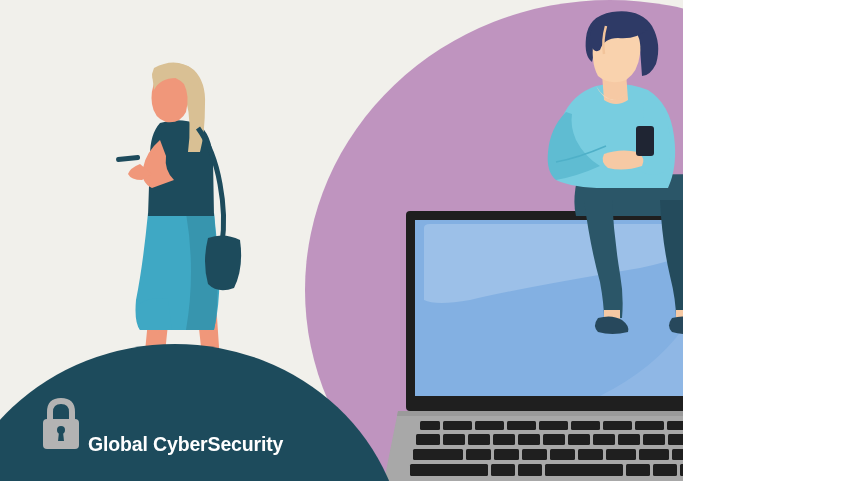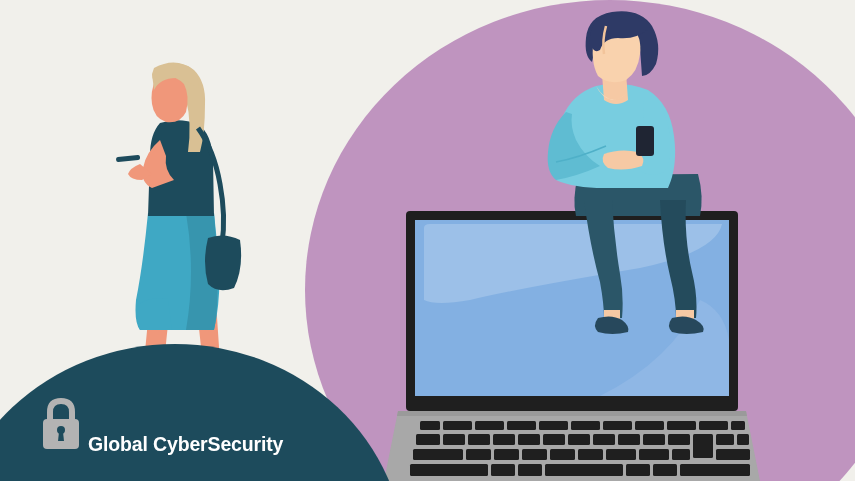--- a/index.html
+++ b/index.html
@@ -6,21 +6,21 @@
   html, body {
     margin: 0;
     padding: 0;
     background: #ffffff;
   }
   body {
     font-family: "Liberation Sans", sans-serif;
   }
   #stage {
     position: relative;
-    width: 855px;
+    width: 683px;
     height: 481px;
     overflow: hidden;
     background: #f1f0eb;
   }
   #stage svg.layer {
     position: absolute;
     left: 0;
     top: 0;
     width: 855px;
     height: 481px;

